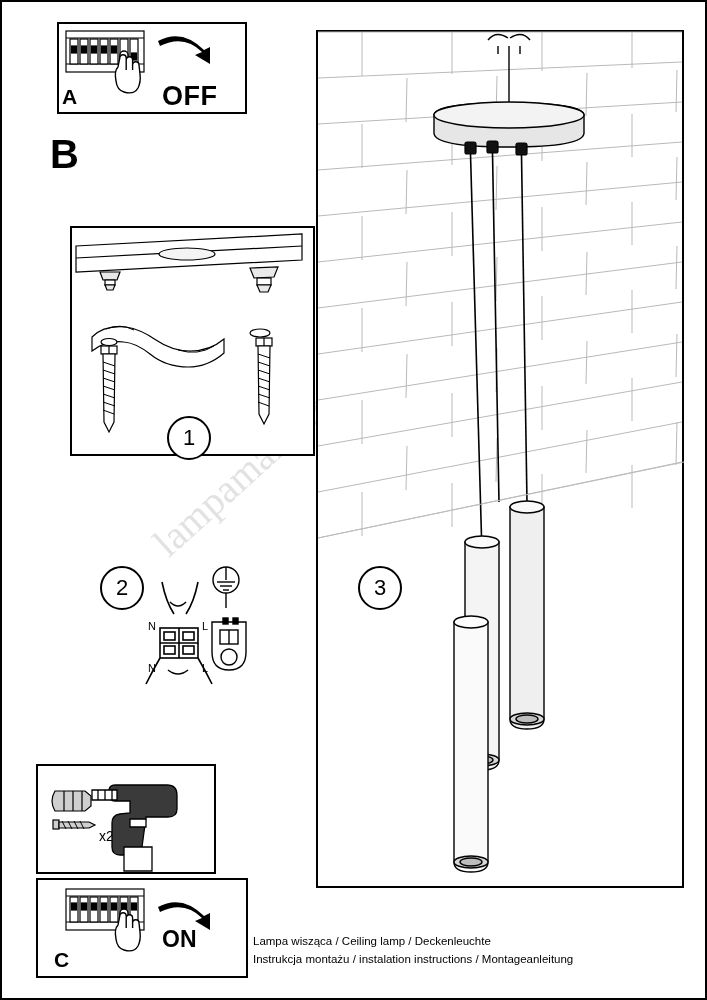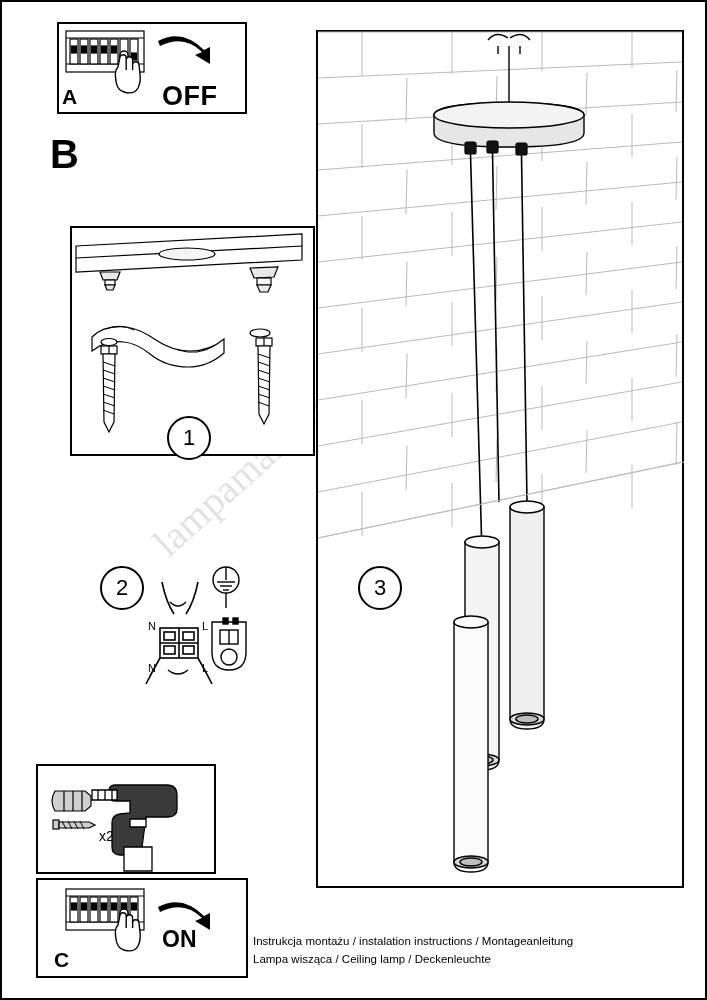--- a/index.html
+++ b/index.html
@@ -73,22 +73,22 @@
   <div class="x2">x2</div>
 
   <div class="box" id="boxC"></div>
   <div class="lbl" id="letterC">C</div>
   <div class="lbl" id="onLabel">ON</div>
 
   <div class="box" id="boxMain"></div>
   <div class="circnum" id="num3">3</div>
 
   <div id="caption">
+    <div>Lampa wisząca / Ceiling lamp / Deckenleuchte</div>
     <div>Instrukcja montażu / instalation instructions / Montageanleitung</div>
-    <div>Lampa wisząca / Ceiling lamp / Deckenleuchte</div>
   </div>
 
   <svg class="layer" viewBox="0 0 707 1000">
 
     <g stroke="#000" fill="none" stroke-width="1.2">
       <rect x="64" y="29" width="78" height="41" fill="#fff"></rect>
       <line x1="64" y1="36" x2="142" y2="36"></line>
       <line x1="64" y1="62" x2="142" y2="62"></line>
       <g>
         <rect x="68" y="37" width="8" height="25" fill="#fff"></rect>

